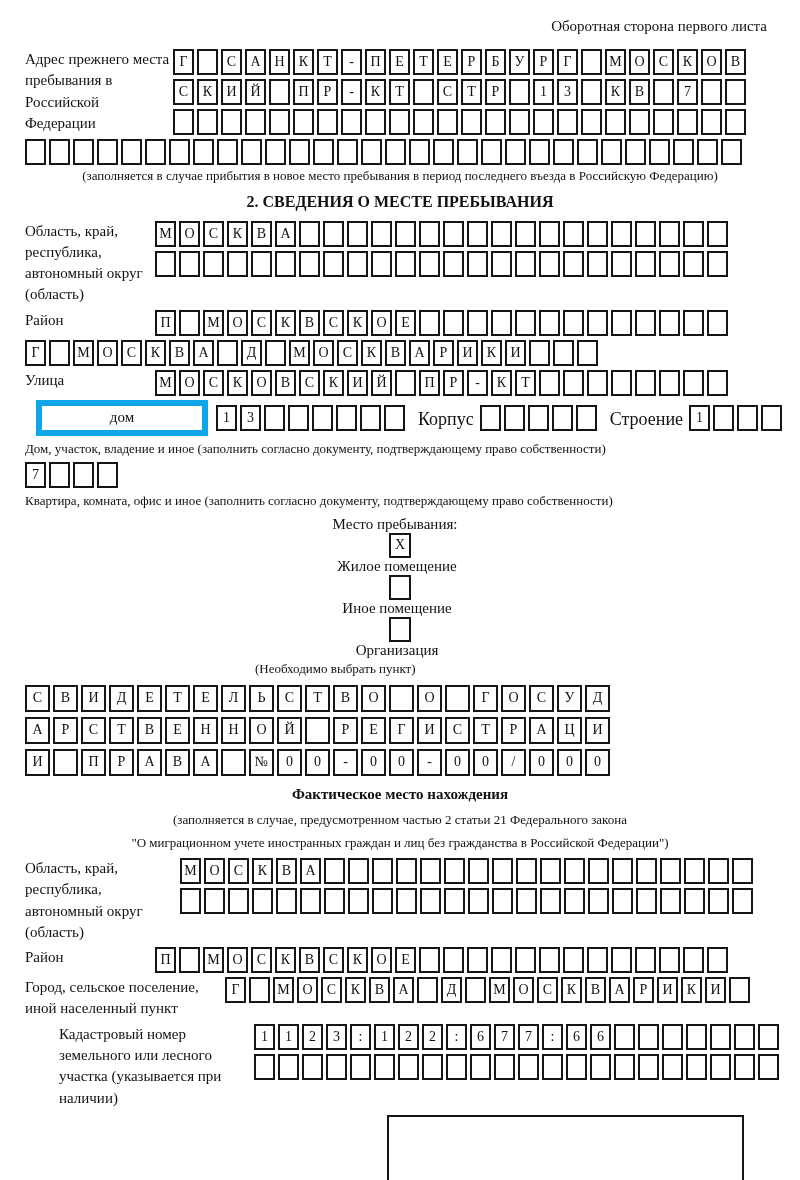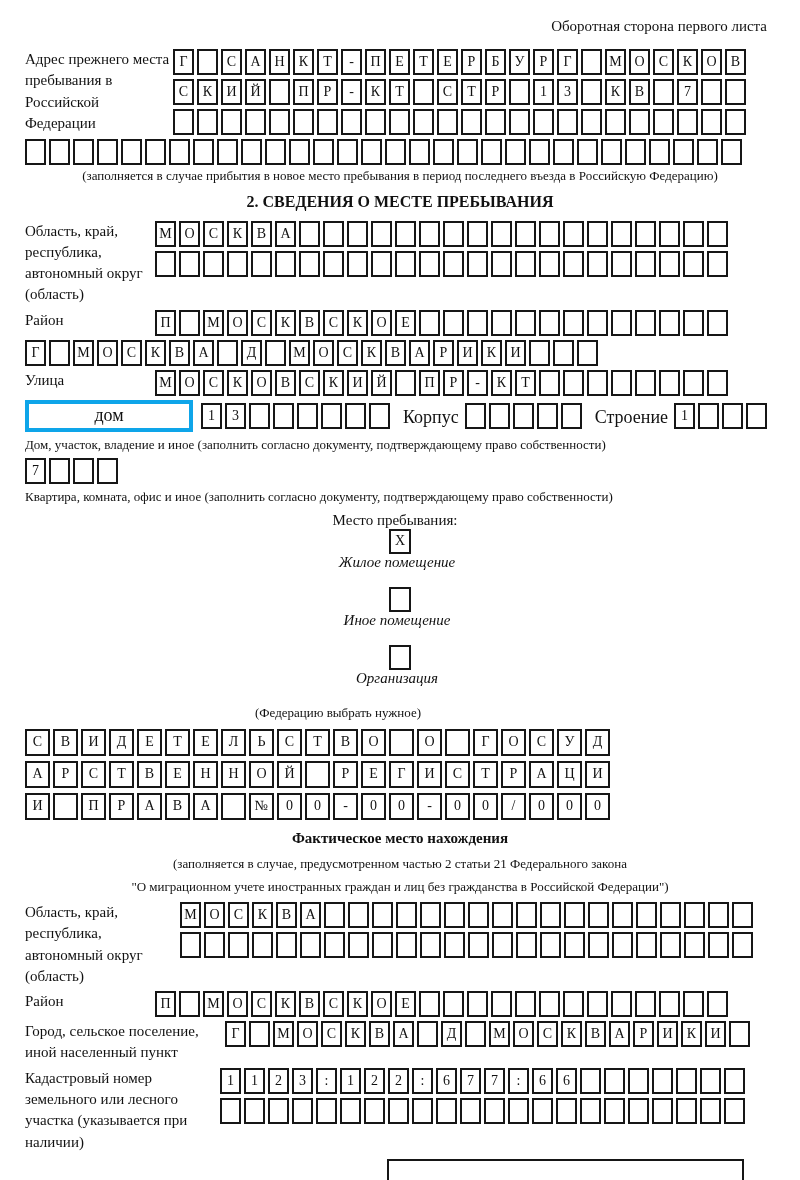--- a/index.html
+++ b/index.html
@@ -6,51 +6,51 @@
   body{
     width:800px;height:1180px;box-sizing:border-box;
     padding:8px 25px 0 25px;background:#ffffff;color:#111;
     font-family:"Liberation Serif","DejaVu Serif",serif;
     overflow:hidden;
   }
   .hdr-note{text-align:right;font-size:15px;margin:10px 8px 14px 0;}
   .frow{display:flex;align-items:flex-start;margin-bottom:4px;}
   .flabel{font-size:15px;line-height:1.42;flex:0 0 auto;}
   .w148{width:148px;} .w130{width:130px;} .w140{width:140px;}
-  .w155{width:155px;} .w200{width:200px;} .w195{width:195px;}
+  .w155{width:155px;} .w200{width:200px;} .w195{width:195px;margin-left:34px;}
   .cellrows{display:flex;flex-direction:column;gap:4px;}
   .cellrow{display:flex;flex-wrap:nowrap;}
   .cell{
     width:17px;height:22px;border:2px solid #161616;margin-right:3px;
     display:inline-flex;align-items:center;justify-content:center;
     font-size:14px;font-family:"Liberation Serif","DejaVu Serif",serif;
     flex:0 0 auto;background:#fff;
   }
   .cellw{
     width:21px;height:23px;border:2px solid #161616;margin-right:3px;
     display:inline-flex;align-items:center;justify-content:center;
     font-size:14px;flex:0 0 auto;background:#fff;
   }
   .caption{font-size:13px;line-height:1.35;}
   .cap-center{text-align:center;margin:2px 0 6px 0;}
   .cap-left{margin:1px 0 5px 0;}
   .sec-title{text-align:center;font-weight:bold;font-size:16px;margin:8px 0 10px 0;}
   .sub-title{text-align:center;font-weight:bold;font-size:15px;margin:10px 0 8px 0;}
   .bigbox{
-    border:4px solid #0ea5e9;height:24px;display:flex;align-items:center;
-    justify-content:center;font-size:18px;flex:0 0 auto;margin-right:8px;
+    border:6px solid #0ea5e9;height:24px;display:flex;align-items:center;
+    justify-content:center;font-size:15px;flex:0 0 auto;margin-right:8px;margin-left:11px;
   }
   .bb-dom{width:160px;} .bb-kv{width:196px;}
   .inline-label{font-size:18px;margin:4px 6px 0 10px;align-self:center;}
   .checkbox{
     width:18px;height:21px;border:2px solid #161616;display:inline-flex;
     align-items:center;justify-content:center;font-size:14px;flex:0 0 auto;
   }
   .stay-row{display:flex;align-items:center;font-size:15px;margin:6px 0 2px 0;flex-direction:column;}
-  .stay-row .opt-label{margin:0 14px 16px 8px;font-style:italic;}
+  .stay-row .opt-label{margin:0 14px 0 8px;}
   .stay-note{font-size:13px;margin:0 0 8px 230px;}
   .stamp-wrap{width:400px;margin:6px 10px 0 auto;}
   .stamp-box{width:353px;height:174px;border:2px solid #161616;margin:0 auto;}
 </style>
 </head>
 <body>
 
 <div class="hdr-note">Оборотная сторона первого листа</div>
 
 <div class="frow">
@@ -361,21 +361,21 @@
 
 <div class="stay-row">
   <span style="margin-right:10px;">Место пребывания:</span>
   <span class="checkbox">X</span>
   <span class="opt-label">Жилое помещение</span>
   <span class="checkbox"></span>
   <span class="opt-label">Иное помещение</span>
   <span class="checkbox"></span>
   <span class="opt-label">Организация</span>
 </div>
-<div class="stay-note">(Федерацию выбрать нужное)</div>
+<div class="stay-note">(Необходимо выбрать пункт)</div>
 
 <div class="frow">
   <div class="cellrows" style="gap:5px;">
     <div class="cellrow">
         <span class="cellw">С</span>
         <span class="cellw">В</span>
         <span class="cellw">И</span>
         <span class="cellw">Д</span>
         <span class="cellw">Е</span>
         <span class="cellw">Т</span>

